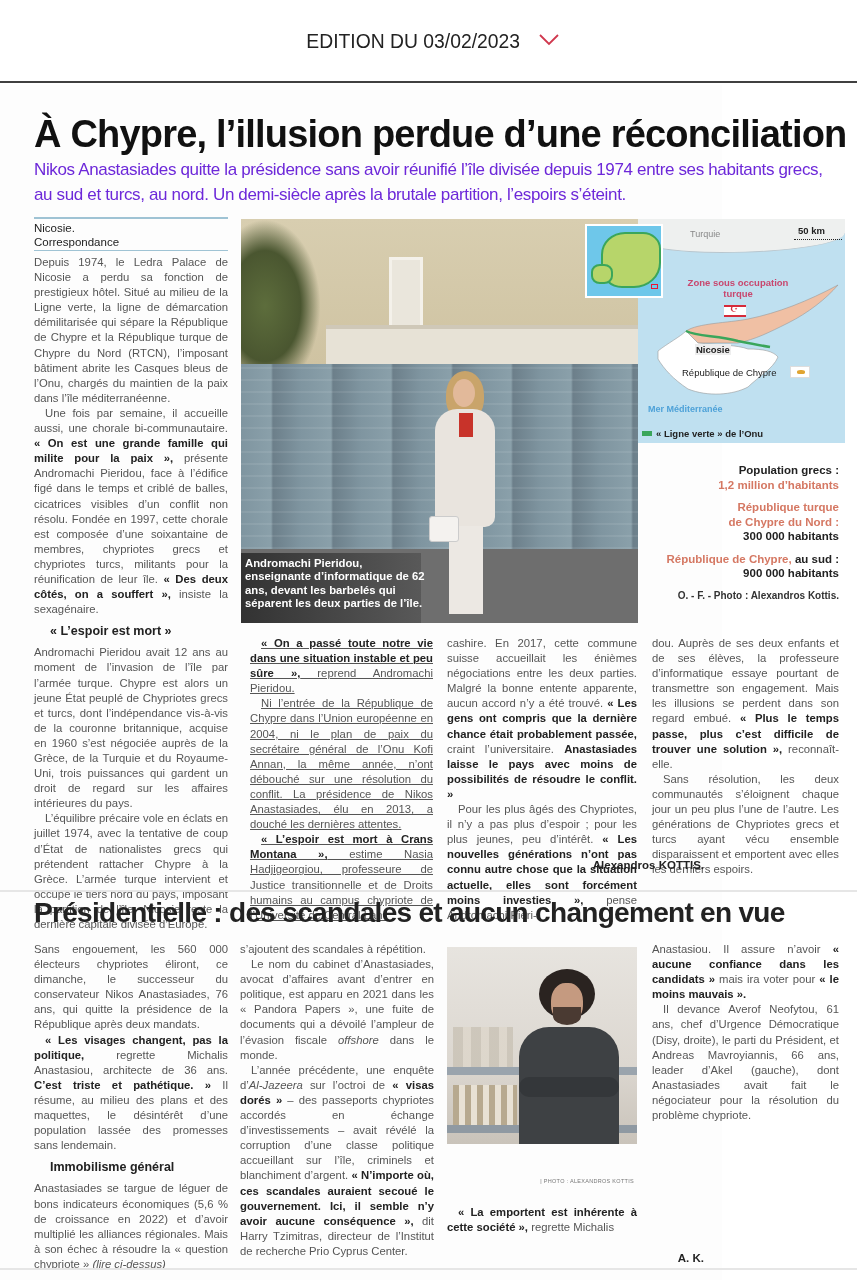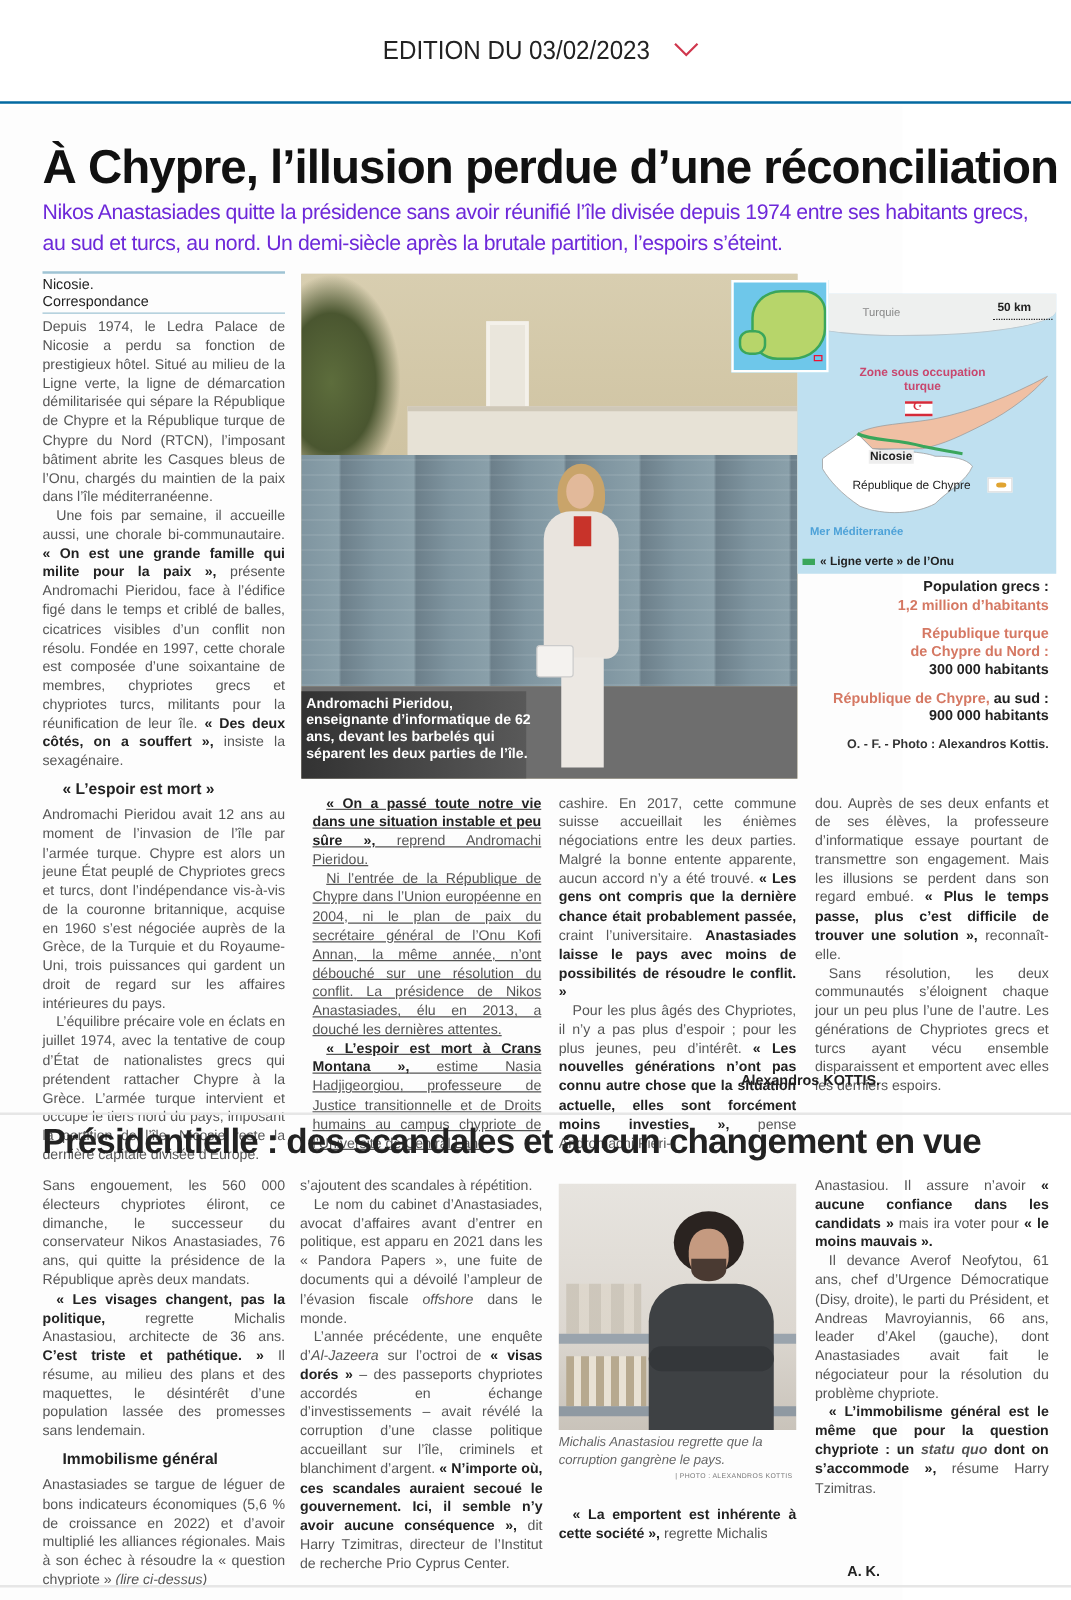--- a/index.html
+++ b/index.html
@@ -1,19 +1,19 @@
 <!DOCTYPE html>
 <html><head>
 <meta charset="utf-8">
 <style>
   * { box-sizing: border-box; margin: 0; padding: 0; }
   html, body { width: 857px; height: 1280px; background: #fff; overflow: hidden; }
   body { font-family: "Liberation Sans", sans-serif; color: #444; position: relative; }
 
-  .edition-bar { position: absolute; left: 0; top: 0; width: 857px; height: 83px; background: #fff; display: flex; align-items: center; justify-content: center; border-bottom: 2px solid #0369a1; }
+  .edition-bar { position: absolute; left: 0; top: 0; width: 857px; height: 83px; background: #fff; display: flex; align-items: center; justify-content: center; border-bottom: 2px solid #404040; }
   .edition-label { font-size: 21px; color: #222; letter-spacing: 0px; transform: scaleX(0.92); display: inline-block; }
   .edition-chevron { display: inline-block; margin-left: 8px; width: 22px; height: 14px; position: relative; top: -2px; }
 
   .page { position: absolute; left: 0; top: 85px; width: 722px; height: 1195px; background: #fdfdfd; }
 
   .headline { position: absolute; left: 34px; top: 28px; font-size: 38px; color: #111; letter-spacing: -0.8px; white-space: nowrap; }
   .standfirst { position: absolute; left: 34px; top: 72px; width: 790px; font-size: 17px; line-height: 25px; color: #6d28d9; letter-spacing: -0.35px; }
 
   .col { position: absolute; font-size: 11.3px; line-height: 15.1px; color: #555; text-align: justify; hyphens: none; }
   .col p { text-indent: 11px; }
@@ -38,21 +38,21 @@
   .photo1 .woman { position: absolute; left: 188px; top: 152px; width: 70px; height: 245px; }
   .photo1 .woman .hair { position: absolute; left: 17px; top: 0; width: 38px; height: 48px; border-radius: 50% 50% 40% 40%; background: #c9a46a; }
   .photo1 .woman .face { position: absolute; left: 24px; top: 8px; width: 22px; height: 28px; border-radius: 50%; background: #e2b99a; }
   .photo1 .woman .coat { position: absolute; left: 6px; top: 38px; width: 60px; height: 118px; border-radius: 22px 22px 10px 10px; background: #e9e4de; }
   .photo1 .woman .scarf { position: absolute; left: 30px; top: 42px; width: 14px; height: 24px; background: #c8332a; }
   .photo1 .woman .legs { position: absolute; left: 20px; top: 155px; width: 34px; height: 88px; background: #ece8e3; }
   .photo1 .woman .bag { position: absolute; left: 0; top: 145px; width: 30px; height: 26px; background: #f4f2ef; border-radius: 3px; border: 1px solid #ccc; }
   .photo1 .caption-overlay { position: absolute; left: 0; top: 334px; width: 180px; height: 70px; background: linear-gradient(90deg, rgba(40,40,40,0.85), rgba(40,40,40,0.3)); }
   .photo1 .caption { position: absolute; left: 4px; top: 338px; width: 180px; font-size: 11.3px; line-height: 13.3px; font-weight: bold; color: #fff; }
 
-  .map { position: absolute; left: 638px; top: 150px; width: 207px; height: 224px; background: #bfe0f0; overflow: hidden; }
+  .map { position: absolute; left: 638px; top: 134px; width: 207px; height: 224px; background: #bfe0f0; overflow: hidden; }
   .map .turkey { position: absolute; left: 0; top: 0; width: 207px; height: 34px; background: #eef0ef; border-bottom: 1px solid #b8c6ce; border-radius: 0 0 60% 40%; }
   .map .turkey-label { position: absolute; left: 52px; top: 10px; font-size: 9px; color: #888; }
   .map .scale { position: absolute; left: 160px; top: 6px; font-size: 9.5px; font-weight: bold; color: #222; }
   .map .scale-bar { position: absolute; left: 156px; top: 20px; width: 48px; height: 1px; border-top: 1px dotted #222; }
   .map .zone-label { position: absolute; left: 40px; top: 58px; width: 120px; text-align: center; font-size: 9.5px; line-height: 11px; font-weight: bold; color: #c8476e; }
   .map .flag-trnc { position: absolute; left: 86px; top: 86px; width: 22px; height: 12px; background: #fff; border-top: 2px solid #d52b3a; border-bottom: 2px solid #d52b3a; }
   .map .flag-trnc::after { content: "☪"; position: absolute; left: 6px; top: -3px; font-size: 9px; color: #d52b3a; }
   .map svg.island { position: absolute; left: 0; top: 0; width: 207px; height: 224px; }
   .map .nicosie { position: absolute; left: 57px; top: 125px; font-size: 9.5px; font-weight: bold; color: #222; background: #eee; padding: 0 1px; }
   .map .rep-label { position: absolute; left: 44px; top: 148px; font-size: 9.5px; font-weight: normal; color: #222; }
@@ -219,27 +219,25 @@
     <div class="models"></div>
       <div class="shelf"></div>
       <div class="books"></div>
       <div class="shelf2"></div>
     <div class="man-body"></div>
       <div class="man-arms"></div>
       <div class="man-hair"></div>
       <div class="man-face"></div>
       <div class="man-beard"></div>
   </div>
-  <div class="caption2">Michalis Anastasiou regrette que la corruption gangrène le pays.</div>
   <div class="photo2-credit">| PHOTO : ALEXANDROS KOTTIS</div>
   <div class="col" style="left:447px; top:1120px; width:190px;">
     <p><b>« La emportent est inhérente à cette société »,</b><span> regrette Michalis</span></p>
   </div>
 
   <div class="col" style="left:652px; top:857px; width:187px;">
     <p class="noind"><span>Anastasiou. Il assure n’avoir </span><b>« aucune confiance dans les candidats »</b><span> mais ira voter pour </span><b>« le moins mauvais ».</b></p>
     <p>Il devance Averof Neofytou, 61 ans, chef d’Urgence Démocratique (Disy, droite), le parti du Président, et Andreas Mavroyiannis, 66 ans, leader d’Akel (gauche), dont Anastasiades avait fait le négociateur pour la résolution du problème chypriote.</p>
-    <p><b><span>« L’immobilisme général est le même que pour la question chypriote : un </span><i>statu quo</i><span> dont on s’accommode »,</span></b><span> résume Harry Tzimitras.</span></p>
   </div>
   <div class="signature" style="top:1167px;">A. K.</div>
 
   <div class="separator" style="top:1183px;"></div>
 </div>
 
 </body></html>

